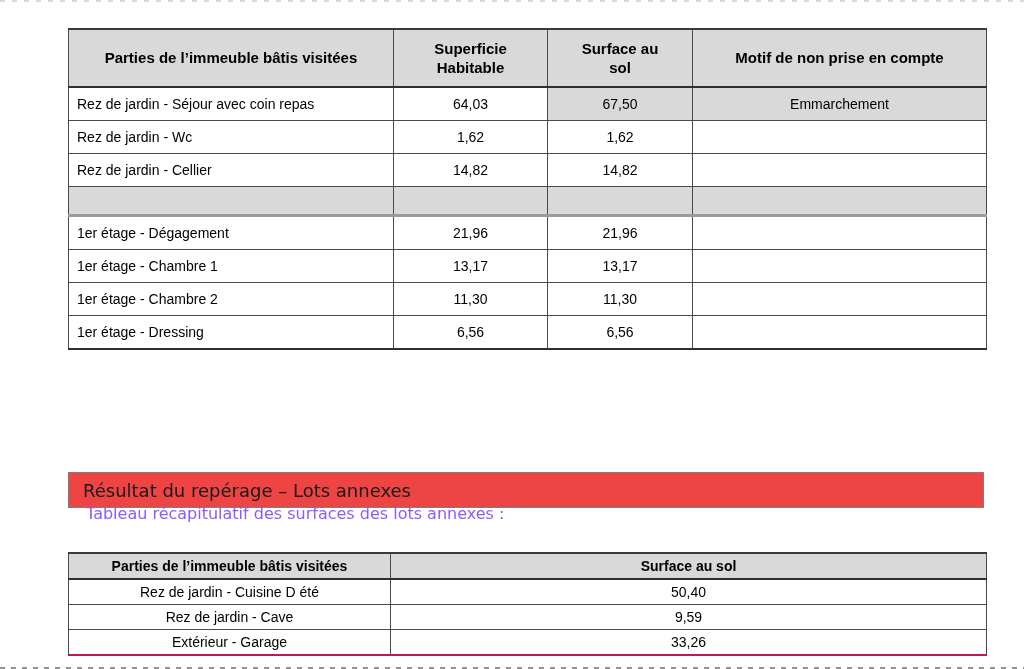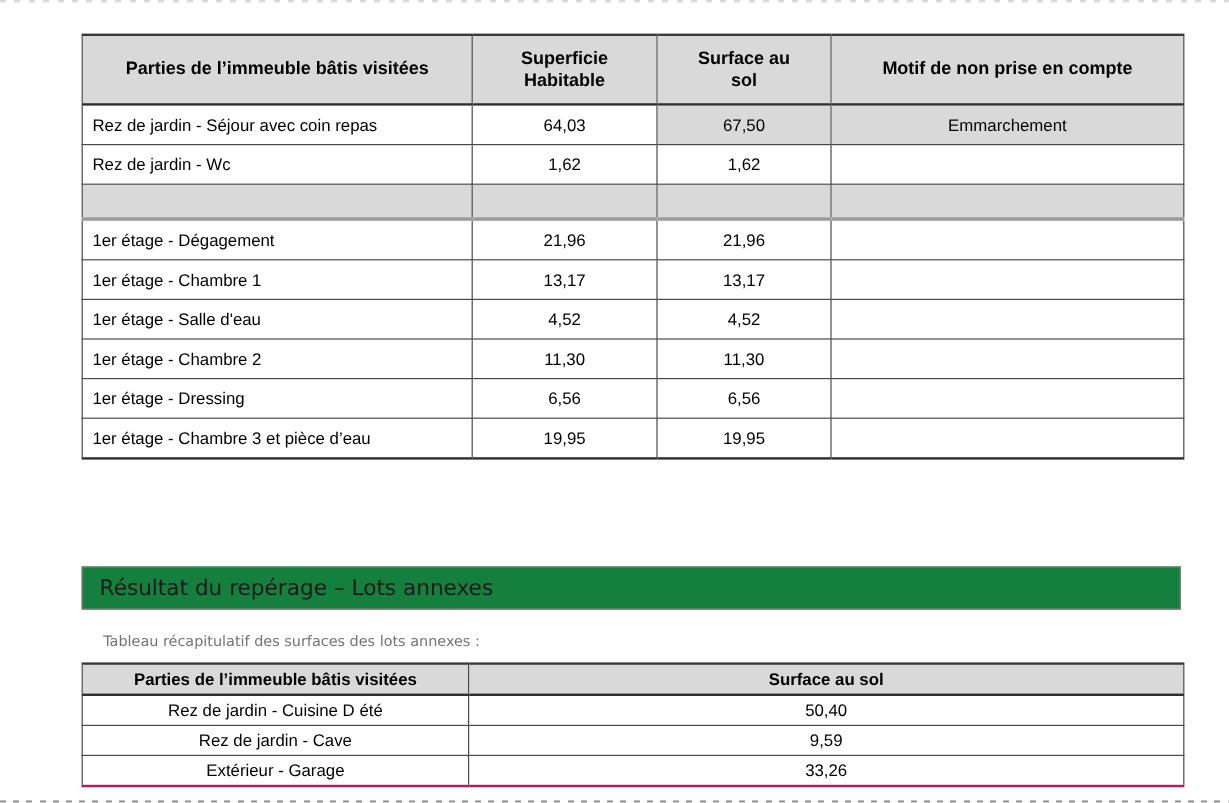--- a/index.html
+++ b/index.html
@@ -37,29 +37,29 @@
   .t1 th.c3 .hwrap { max-width:88px; }
   .t1 td { height:32px; text-align:center; padding:0 4px; }
   .t1 td.c1 { text-align:left; padding-left:8px; }
   .t1 td.hl { background:#d9d9d9; }
   .t1 tr.spacer td { background:#d9d9d9; height:27px; border-bottom:3px solid #9b9b9b; }
   .t1 tr:last-child td { border-bottom:2px solid #2f2f2f; }
 
   
   .banner {
     position:absolute; left:68px; top:472px; width:916px; height:36px;
-    background:#15803d; border:1px solid #7f7f7f; box-sizing:content-box;
+    background:#ef4444; border:1px solid #7f7f7f; box-sizing:content-box;
     font-family:"DejaVu Sans", sans-serif; font-size:18px; color:#1a1a1a;
     line-height:36px; padding-left:14px; box-sizing:border-box;
   }
 
   
   .intro {
-    position:absolute; left:86px; top:527px;
-    font-family:"DejaVu Sans", sans-serif; font-size:12px; color:#737373;
+    position:absolute; left:86px; top:504px;
+    font-family:"DejaVu Sans", sans-serif; font-size:16px; color:#8b5cf6;
   }
 
   
   .t2 { left:68px; top:552px; width:918px; font-size:14px; }
   .t2 th {
     background:#d9d9d9; font-weight:bold; font-size:14px; text-align:center;
     height:24px; padding:0 4px; border-bottom:2px solid #2f2f2f; border-top:2px solid #3a3a3a;
   }
   .t2 td { height:24px; text-align:center; padding:0 4px; }
   .t2 tr:last-child td { border-bottom:2px solid #be185d; }
@@ -90,60 +90,54 @@
       <td>64,03</td>
       <td class="hl">67,50</td>
       <td class="hl">Emmarchement</td>
     </tr>
     <tr>
       <td class="c1">Rez de jardin - Wc</td>
       <td>1,62</td>
       <td>1,62</td>
       <td></td>
     </tr>
+    <tr>
+      <td class="c1">Rez de jardin - Cellier</td>
+      <td>14,82</td>
+      <td>14,82</td>
+      <td></td>
+    </tr>
     <tr class="spacer">
       <td class="c1"></td>
       <td></td>
       <td></td>
       <td></td>
     </tr>
     <tr>
       <td class="c1">1er étage - Dégagement</td>
       <td>21,96</td>
       <td>21,96</td>
       <td></td>
     </tr>
     <tr>
       <td class="c1">1er étage - Chambre 1</td>
       <td>13,17</td>
       <td>13,17</td>
       <td></td>
     </tr>
     <tr>
-      <td class="c1">1er étage - Salle d'eau</td>
-      <td>4,52</td>
-      <td>4,52</td>
-      <td></td>
-    </tr>
-    <tr>
       <td class="c1">1er étage - Chambre 2</td>
       <td>11,30</td>
       <td>11,30</td>
       <td></td>
     </tr>
     <tr>
       <td class="c1">1er étage - Dressing</td>
       <td>6,56</td>
       <td>6,56</td>
-      <td></td>
-    </tr>
-    <tr>
-      <td class="c1">1er étage - Chambre 3 et pièce d’eau</td>
-      <td>19,95</td>
-      <td>19,95</td>
       <td></td>
     </tr>
   </tbody>
     </table>
 
   <div class="banner">
     <span>Résultat du repérage – Lots annexes</span>
   </div>
 
   <div class="intro">Tableau récapitulatif des surfaces des lots annexes :</div>

